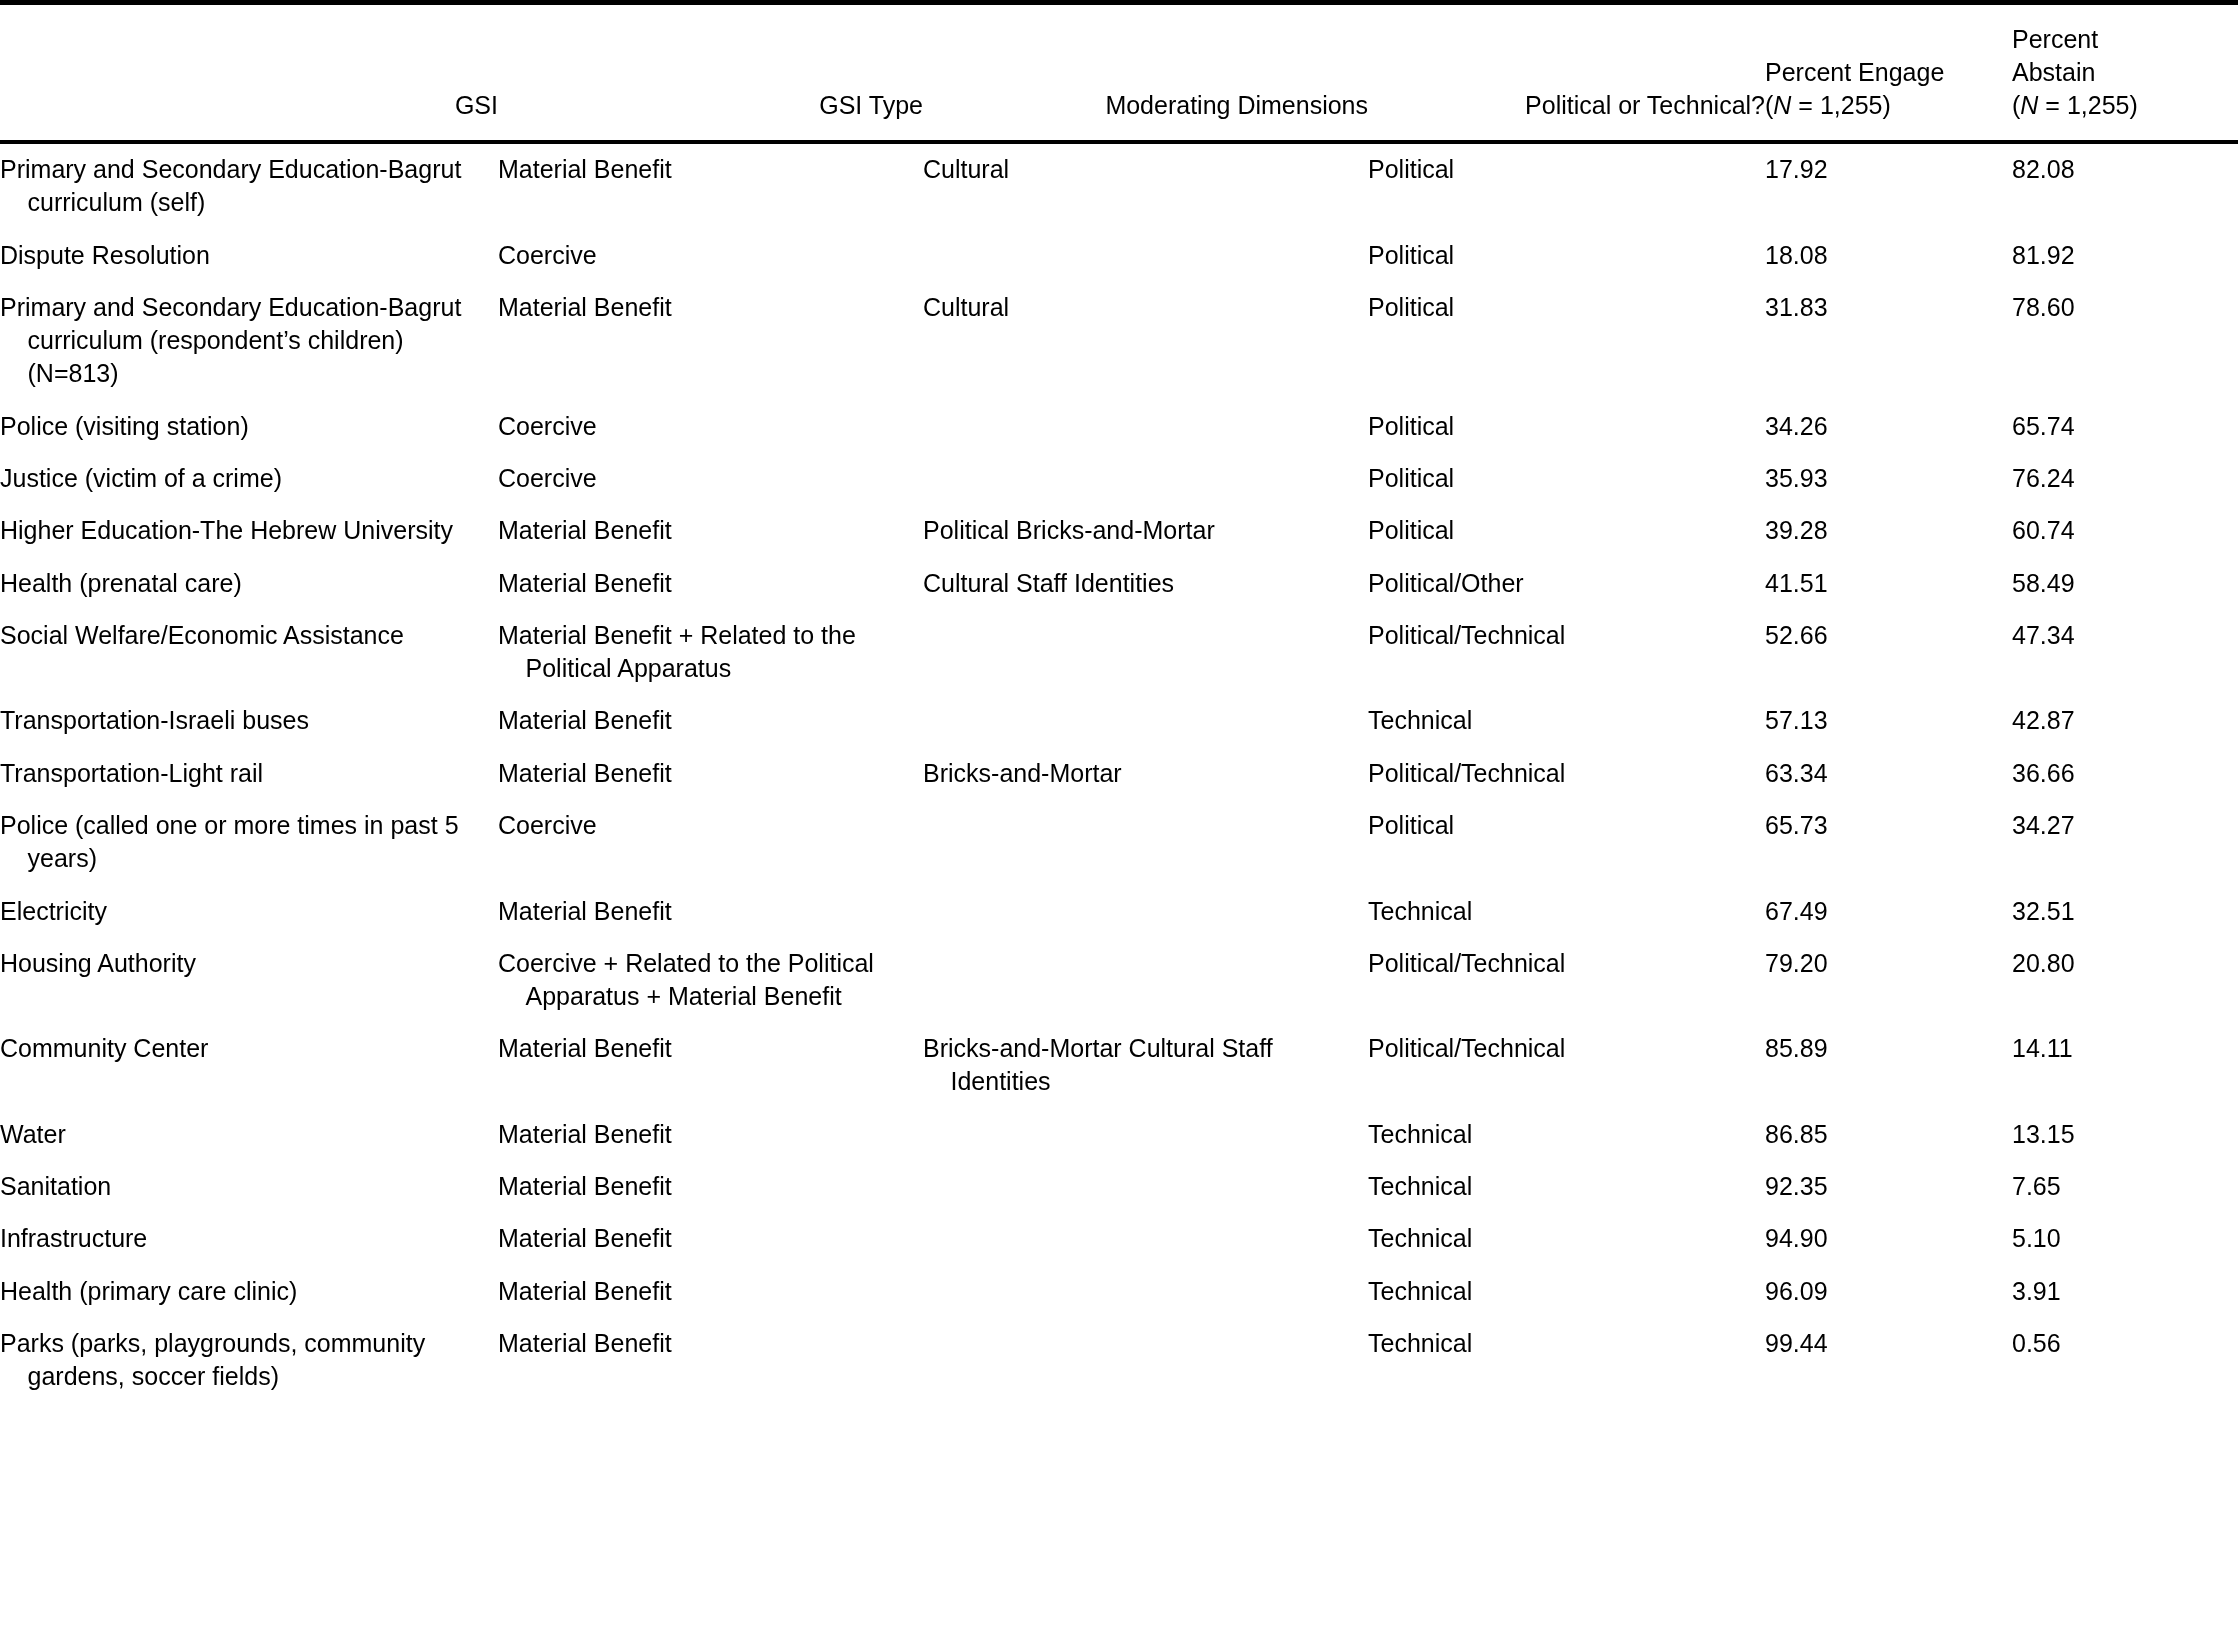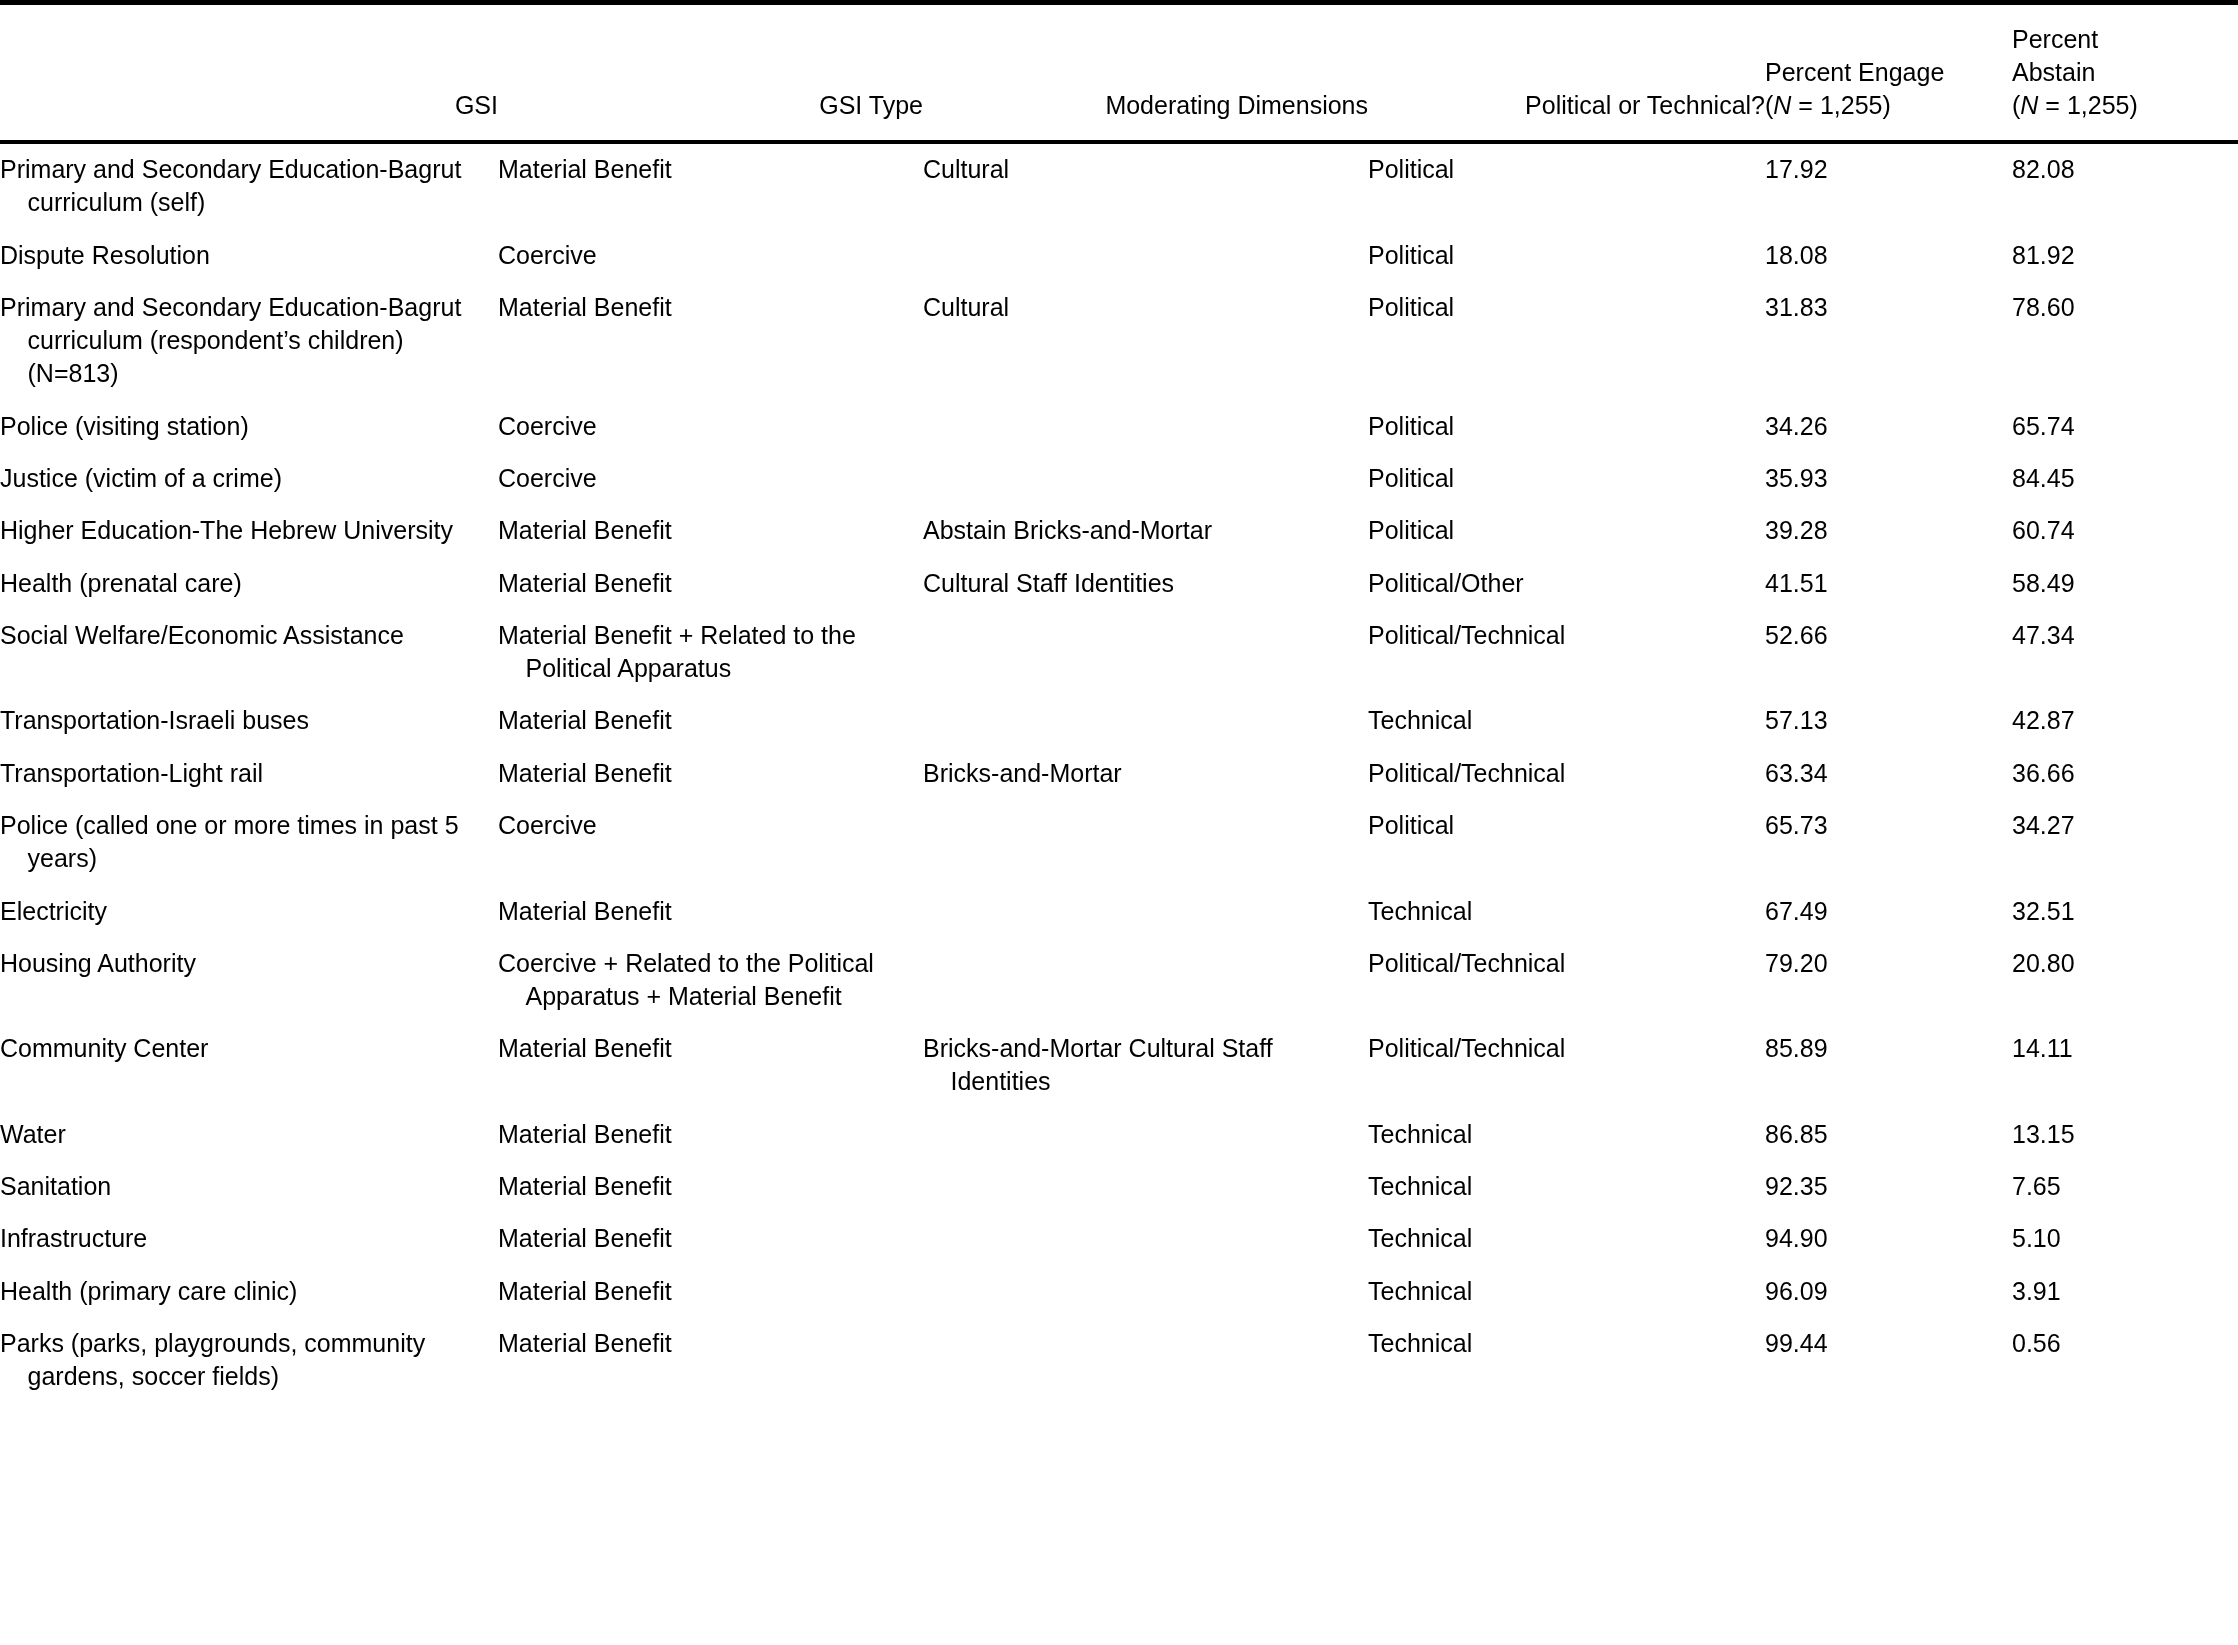--- a/index.html
+++ b/index.html
@@ -204,31 +204,31 @@
             <span class="hang">Justice (victim of a crime)</span>
           </td>
           <td class="cell ">
             <span class="hang">Coercive</span>
           </td>
           <td class="cell ">
             <span class="hang"></span>
           </td>
           <td class="cell "><span>Political</span></td>
           <td class="cell num engage"><span>35.93</span></td>
-          <td class="cell num"><span>84.45</span></td>
+          <td class="cell num"><span>76.24</span></td>
         </tr>
         <tr class="data-row">
           <td class="cell ">
             <span class="hang">Higher Education-The Hebrew University</span>
           </td>
           <td class="cell ">
             <span class="hang">Material Benefit</span>
           </td>
           <td class="cell ">
-            <span class="hang">Abstain Bricks-and-Mortar</span>
+            <span class="hang">Political Bricks-and-Mortar</span>
           </td>
           <td class="cell "><span>Political</span></td>
           <td class="cell num engage"><span>39.28</span></td>
           <td class="cell num"><span>60.74</span></td>
         </tr>
         <tr class="data-row">
           <td class="cell ">
             <span class="hang">Health (prenatal care)</span>
           </td>
           <td class="cell ">

